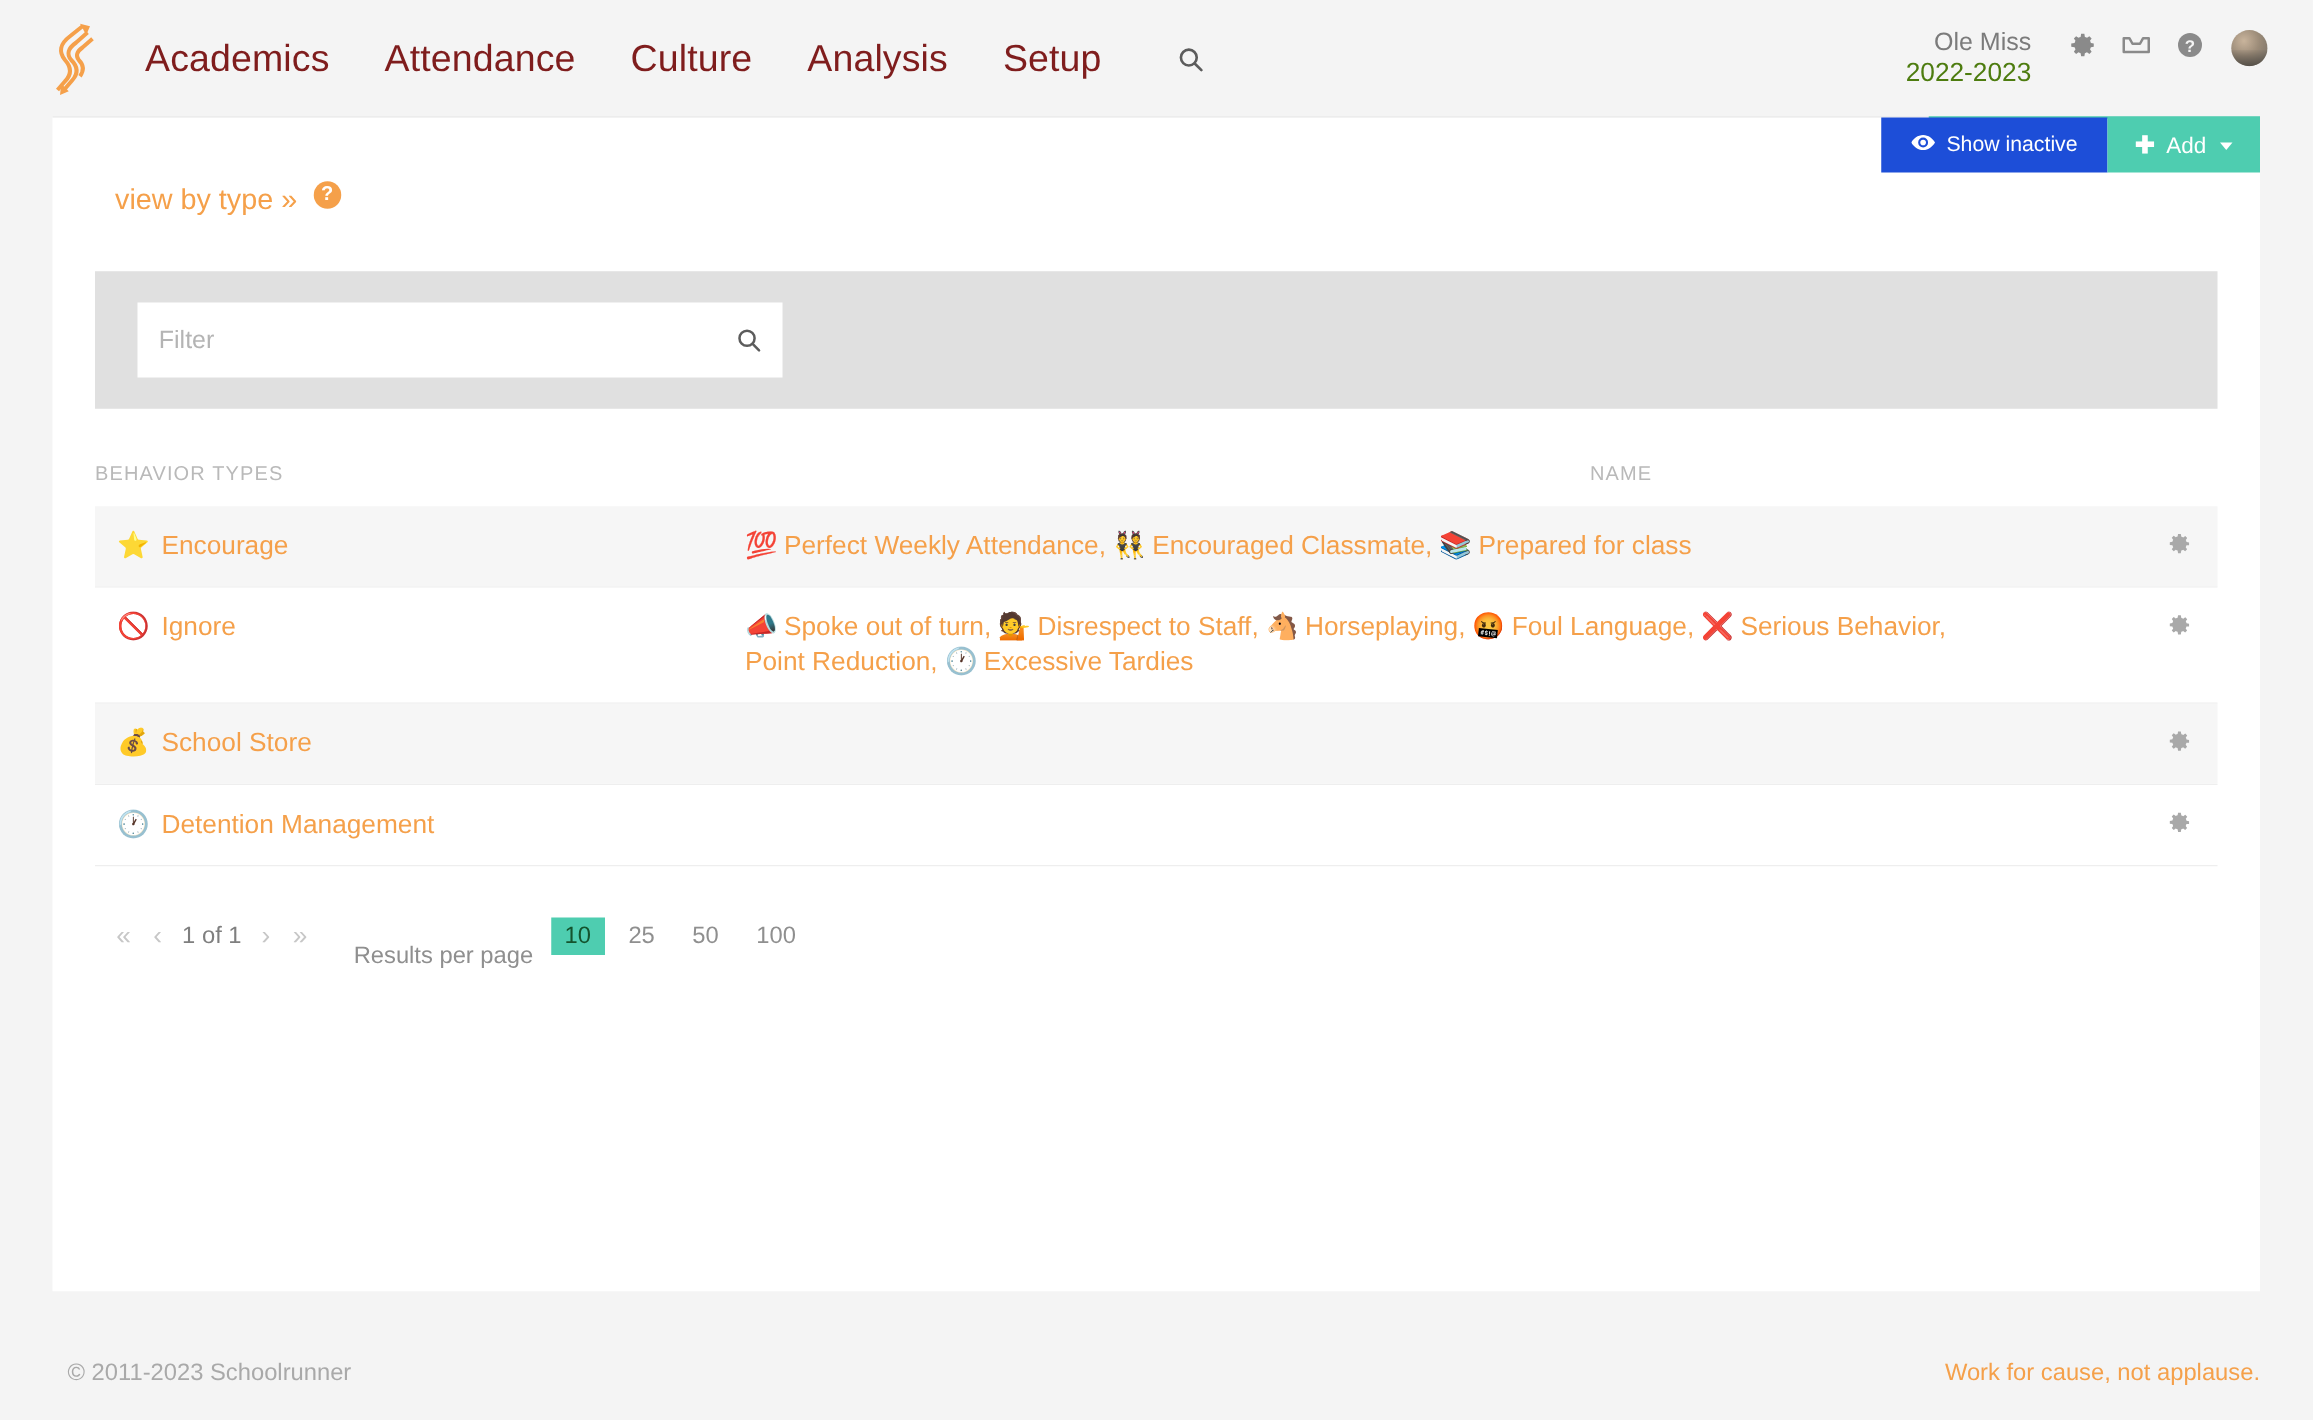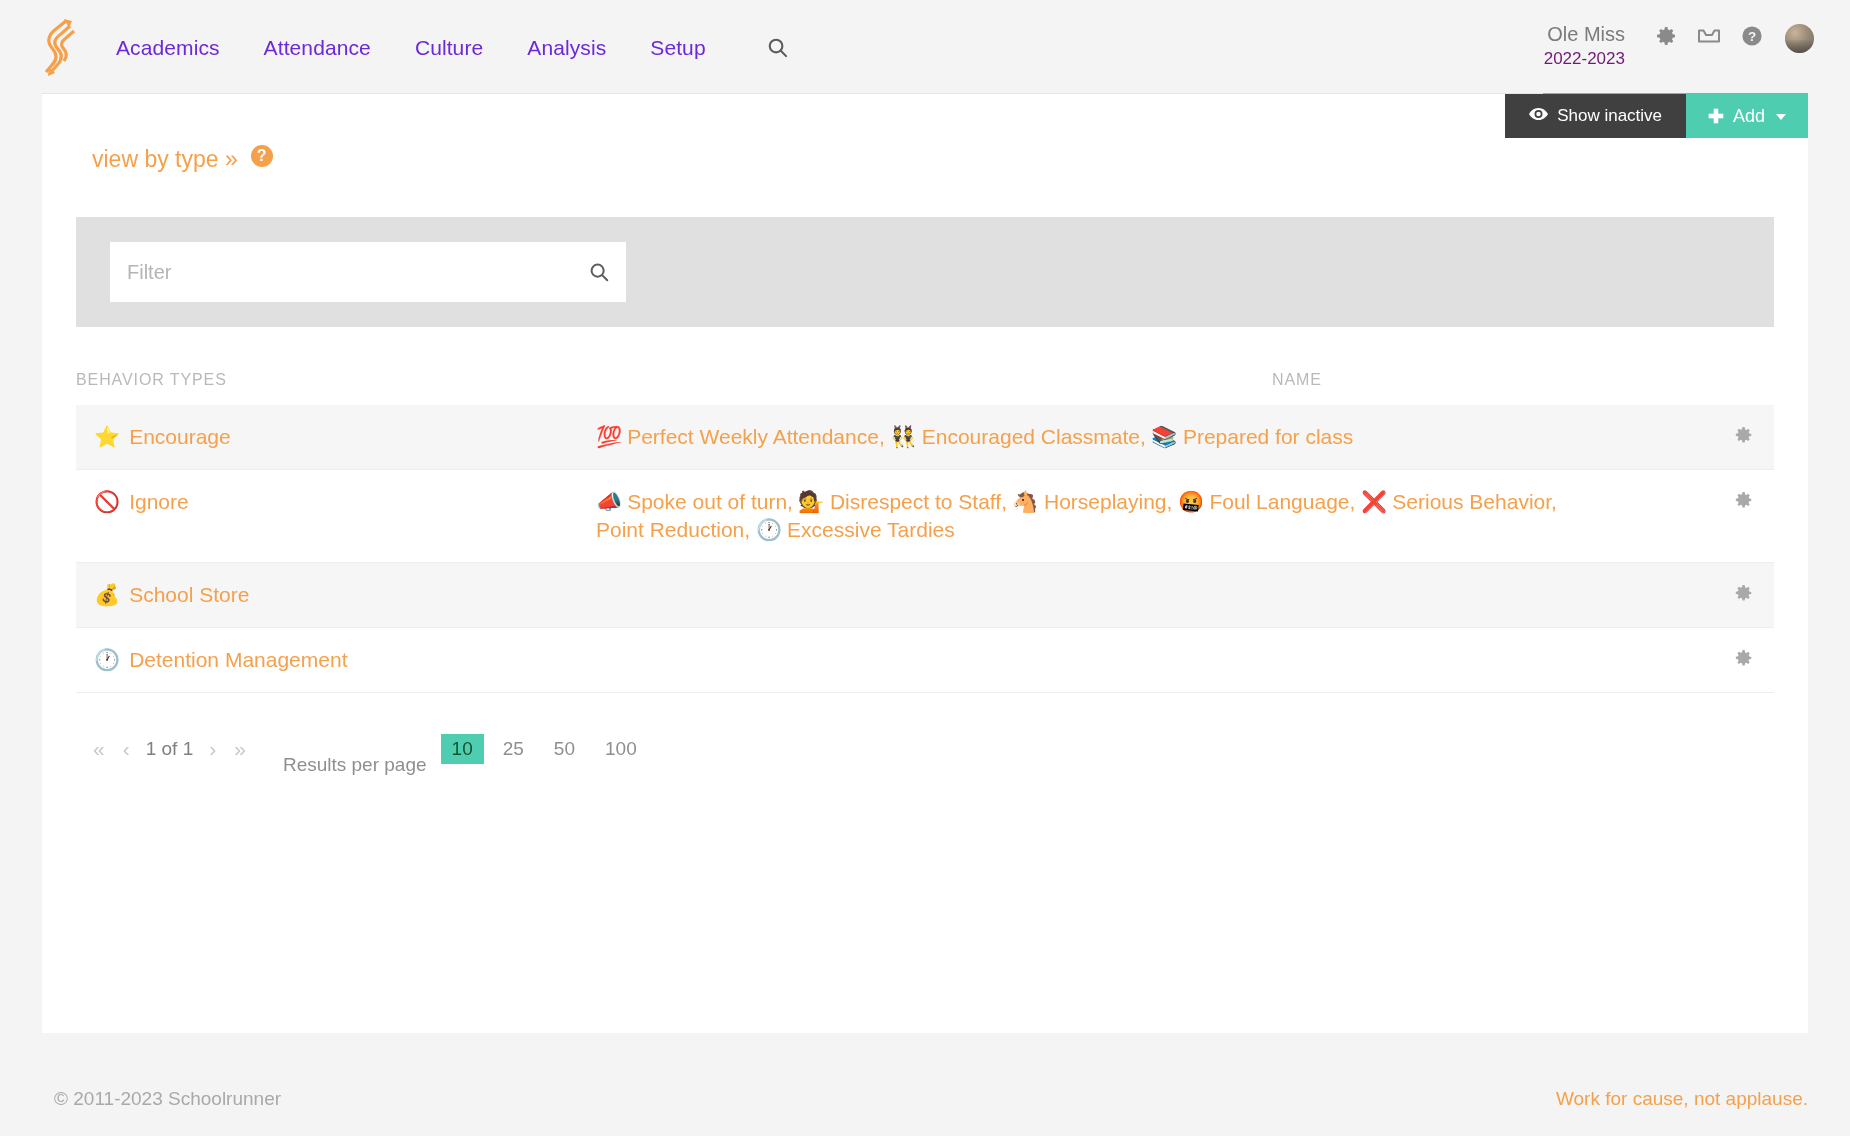--- a/index.html
+++ b/index.html
@@ -32,22 +32,22 @@
     flex: 0 0 auto;
     display: block;
   }
   .nav-links {
     display: flex;
     align-items: center;
     gap: 0px;
     margin-top: 2px;
   }
   .nav-link {
-    color: #6d28d9;
-    font-size: 21px;
+    color: #7f1d1d;
+    font-size: 30px;
     padding: 0 22px;
     text-decoration: none;
     letter-spacing: 0.1px;
     cursor: pointer;
     white-space: nowrap;
   }
   .nav-link:first-child { padding-left: 0; }
   .nav-search {
     margin-left: 38px;
     color: #5c5c5c;
@@ -67,22 +67,22 @@
     text-align: right;
     margin-right: 20px;
     margin-top: 6px;
   }
   .school-name {
     color: #7b7b7b;
     font-size: 20px;
     line-height: 24px;
   }
   .school-year {
-    color: #701a75;
-    font-size: 17px;
+    color: #4d7c0f;
+    font-size: 21px;
     line-height: 22px;
     margin-top: 2px;
   }
   .nav-icon {
     color: #8a8a8a;
     margin: 0 9px;
     margin-top: 8px;
     cursor: pointer;
     display: flex;
     align-items: center;
@@ -123,21 +123,21 @@
   }
 
   
   .actions {
     position: absolute;
     top: 0; right: 0;
     display: flex;
     height: 44px;
   }
   .btn-inactive {
-    background: #404040;
+    background: #1d4ed8;
     color: #ffffff;
     font-size: 17px;
     display: flex; align-items: center;
     gap: 9px;
     padding: 0 24px;
     cursor: pointer;
     white-space: nowrap;
   }
   .btn-add {
     background: #4ecdb0;

